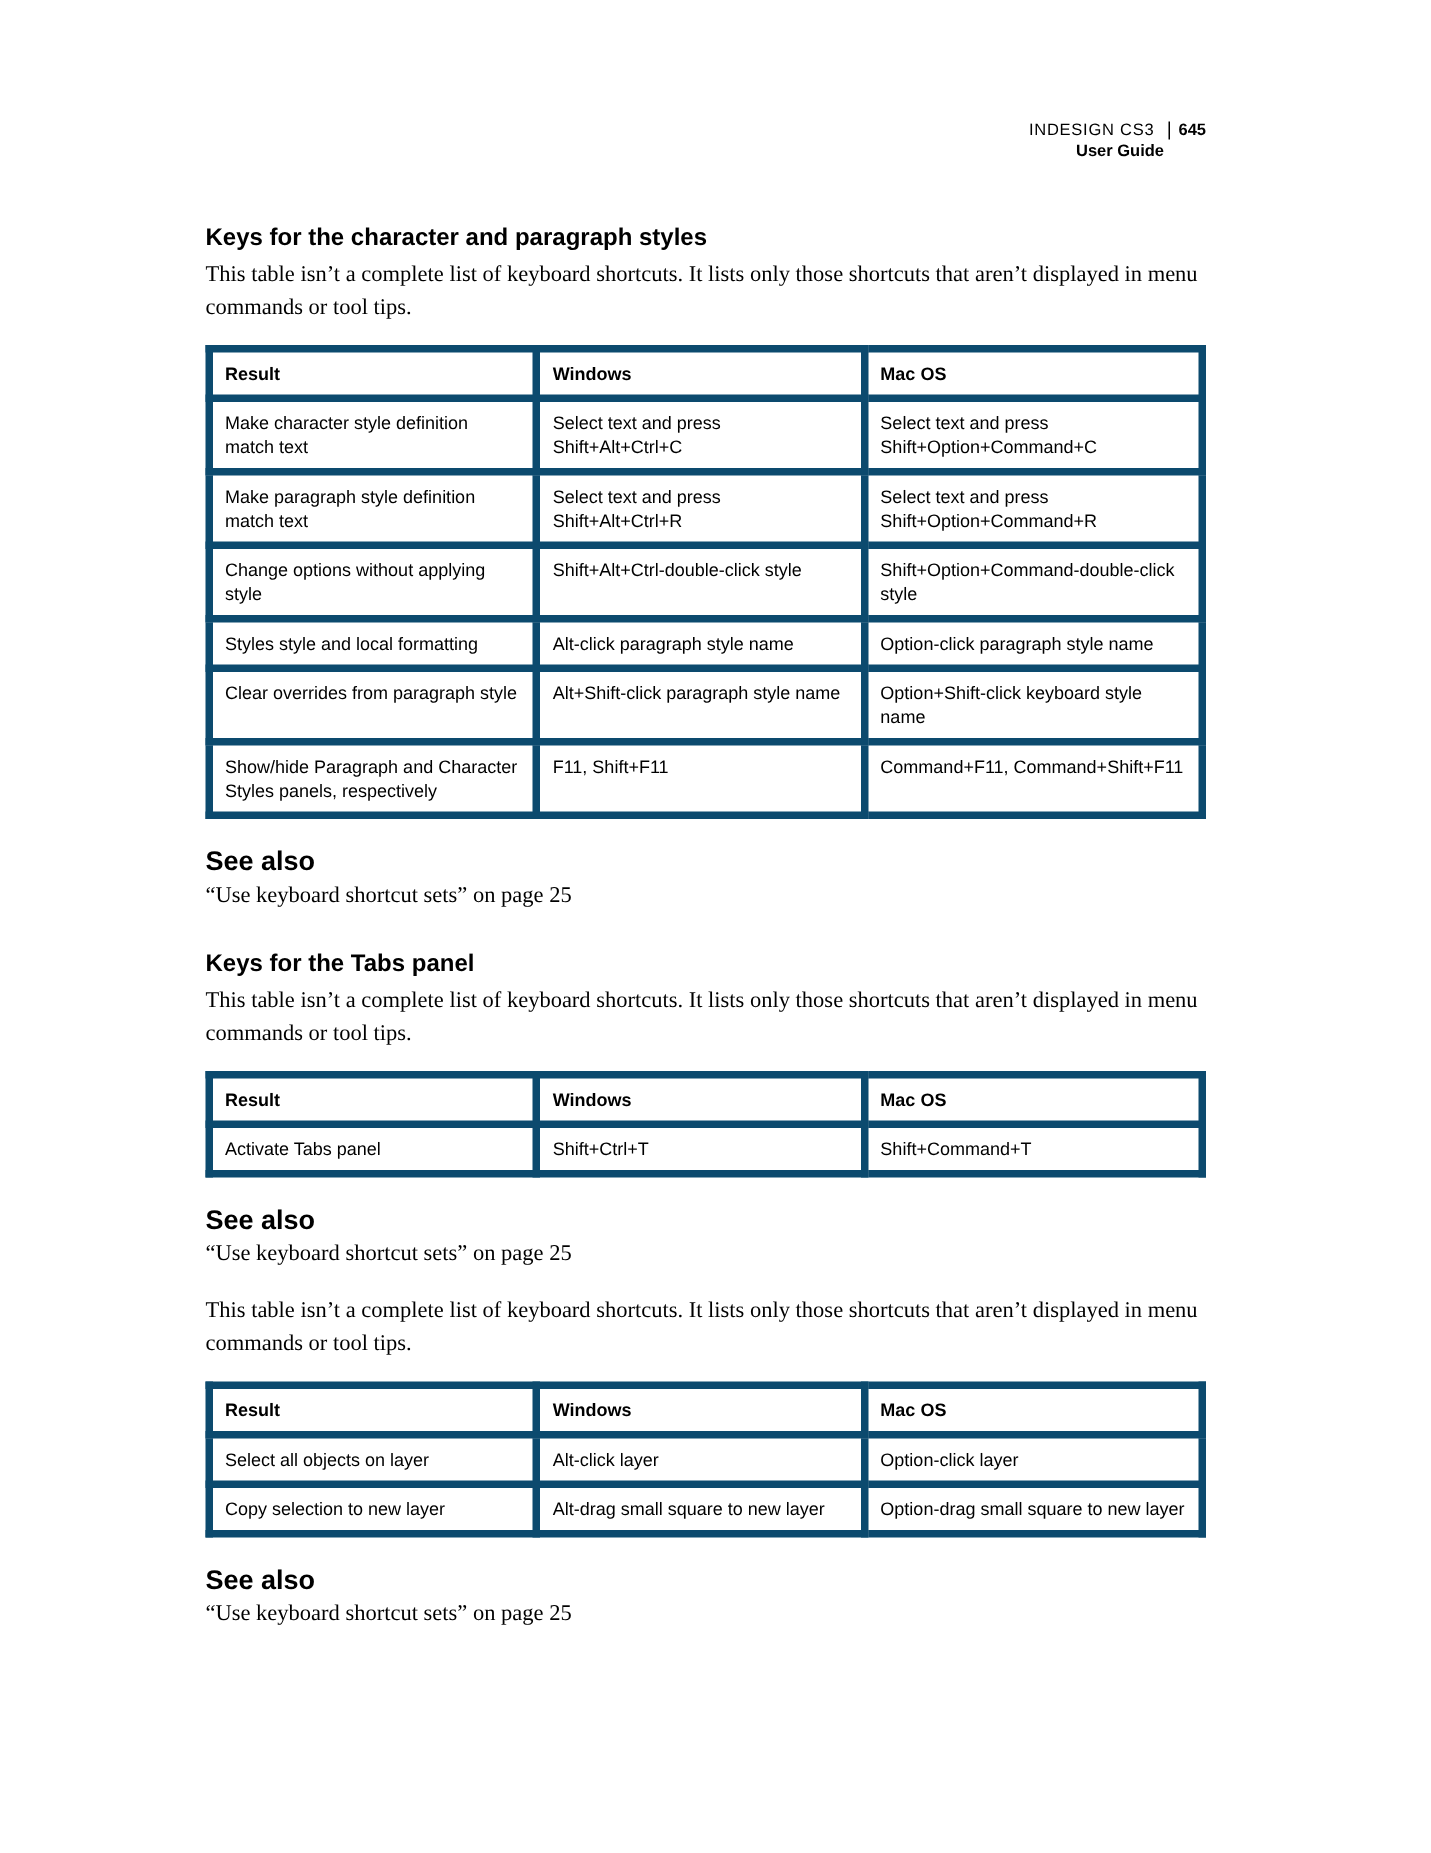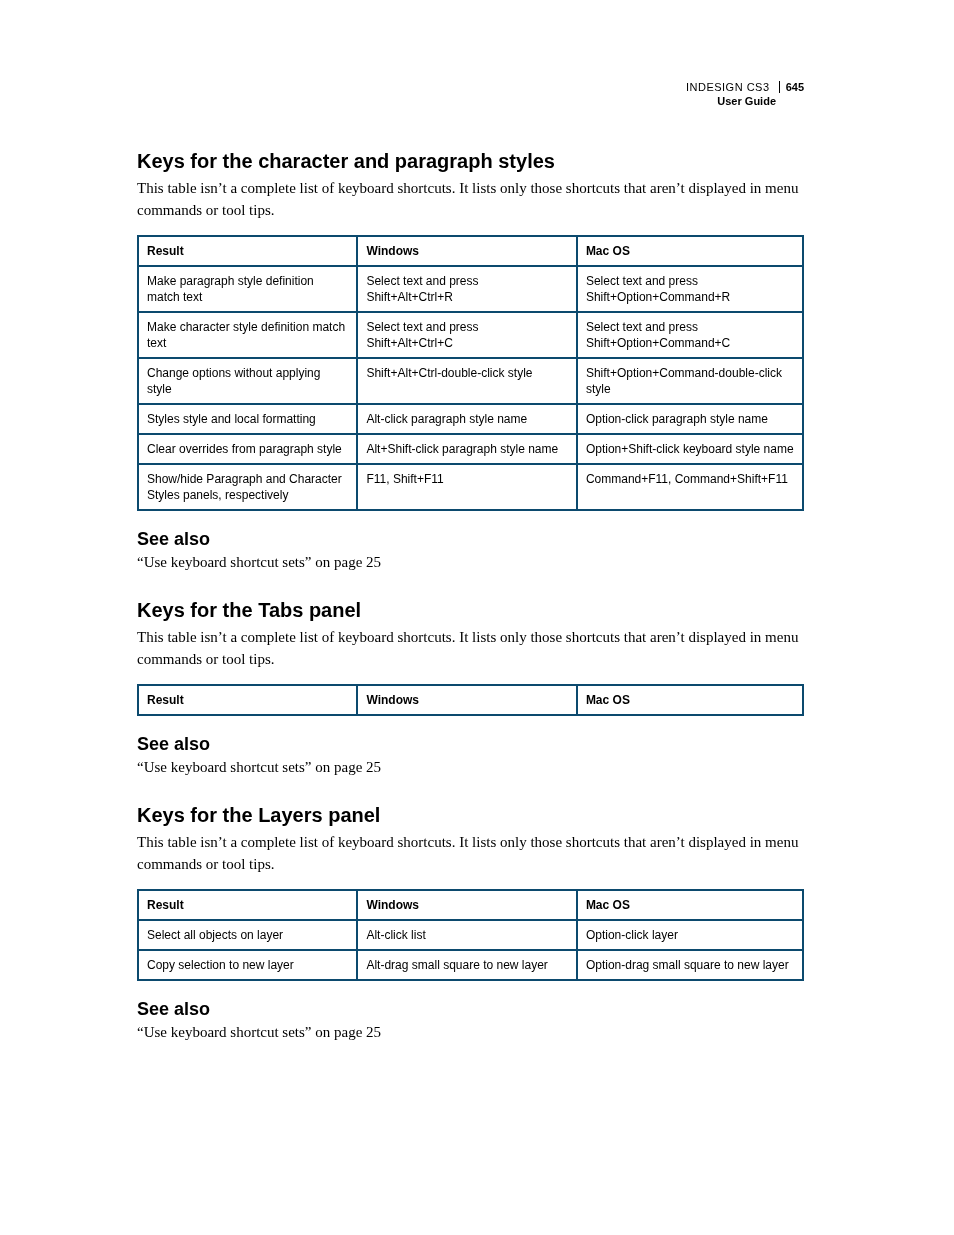--- a/index.html
+++ b/index.html
@@ -36,21 +36,21 @@
     font-weight: 700;
     padding-right: 28px;
     text-align: right;
   }
   .content {
     margin-top: 70px;
   }
   h2.section-title {
     font-family: "Myriad Pro", "Segoe UI", Arial, sans-serif;
     font-weight: 700;
-    font-size: 20px;
+    font-size: 16px;
     margin: 28px 0 4px 0;
   }
   p.intro {
     font-size: 15px;
     line-height: 22px;
     margin: 0 0 14px 0;
   }
   h3.see-also {
     font-family: "Myriad Pro", "Segoe UI", Arial, sans-serif;
     font-weight: 700;
@@ -62,21 +62,21 @@
     margin: 0 0 18px 0;
   }
   table.shortcut-table {
     width: 100%;
     border-collapse: collapse;
     font-family: "Myriad Pro", "Segoe UI", Arial, sans-serif;
     font-size: 12px;
     line-height: 16px;
   }
   table.shortcut-table th, table.shortcut-table td {
-    border: 2px solid #0c4a6e;
+    border: 5px solid #0c4a6e;
     padding: 6px 8px;
     text-align: left;
     vertical-align: top;
   }
   table.shortcut-table th {
     font-weight: 700;
     background: #fff;
   }
   table.shortcut-table col.c1 { width: 33%; }
   table.shortcut-table col.c2 { width: 33%; }
@@ -110,28 +110,28 @@
           </colgroup>
         <thead>
           <tr>
             <th>Result</th>
             <th>Windows</th>
             <th>Mac OS</th>
           </tr>
         </thead>
         <tbody>
           <tr>
+            <td>Make character style definition match text</td>
+            <td>Select text and press Shift+Alt+Ctrl+C</td>
+            <td>Select text and press Shift+Option+Command+C</td>
+          </tr>
+          <tr>
             <td>Make paragraph style definition match text</td>
             <td>Select text and press Shift+Alt+Ctrl+R</td>
             <td>Select text and press Shift+Option+Command+R</td>
-          </tr>
-          <tr>
-            <td>Make character style definition match text</td>
-            <td>Select text and press Shift+Alt+Ctrl+C</td>
-            <td>Select text and press Shift+Option+Command+C</td>
           </tr>
           <tr>
             <td>Change options without applying style</td>
             <td>Shift+Alt+Ctrl-double-click style</td>
             <td>Shift+Option+Command-double-click style</td>
           </tr>
           <tr>
             <td>Styles style and local formatting</td>
             <td>Alt-click paragraph style name</td>
             <td>Option-click paragraph style name</td>
@@ -164,48 +164,52 @@
             <col class="c3">
           </colgroup>
         <thead>
           <tr>
             <th>Result</th>
             <th>Windows</th>
             <th>Mac OS</th>
           </tr>
         </thead>
         <tbody>
+          <tr>
+            <td>Activate Tabs panel</td>
+            <td>Shift+Ctrl+T</td>
+            <td>Shift+Command+T</td>
+          </tr>
         </tbody>
       </table>
 
       <h3 class="see-also">See also</h3>
       <p class="see-also-link">“Use keyboard shortcut sets” on page 25</p>
     </div>
 
     <div class="section">
-      <h2 class="section-title">Keys for the Layers panel</h2>
       <p class="intro">This table isn’t a complete list of keyboard shortcuts. It lists only those shortcuts that aren’t displayed in menu commands or tool tips.</p>
 
       <table class="shortcut-table">
         <colgroup>
             <col class="c1">
             <col class="c2">
             <col class="c3">
           </colgroup>
         <thead>
           <tr>
             <th>Result</th>
             <th>Windows</th>
             <th>Mac OS</th>
           </tr>
         </thead>
         <tbody>
           <tr>
             <td>Select all objects on layer</td>
-            <td>Alt-click list</td>
+            <td>Alt-click layer</td>
             <td>Option-click layer</td>
           </tr>
           <tr>
             <td>Copy selection to new layer</td>
             <td>Alt-drag small square to new layer</td>
             <td>Option-drag small square to new layer</td>
           </tr>
         </tbody>
       </table>
 

